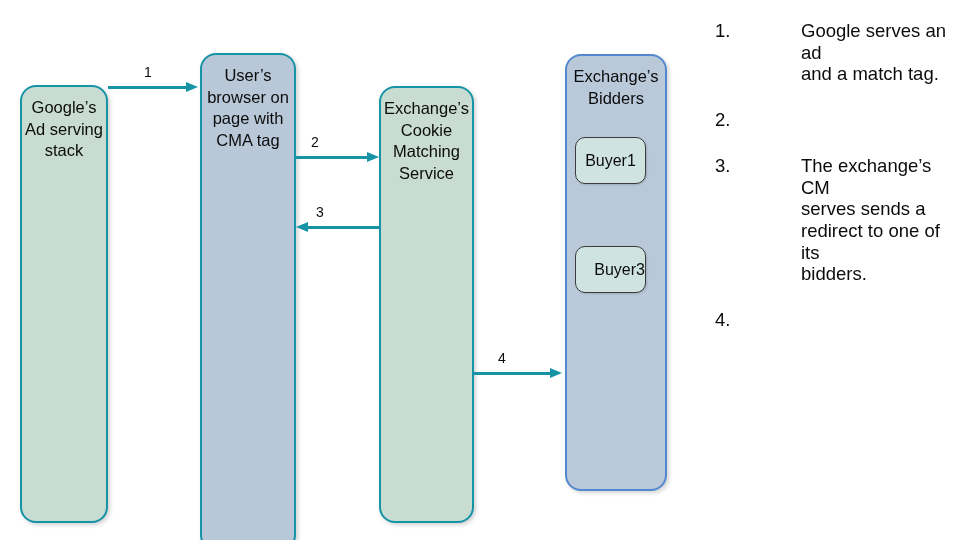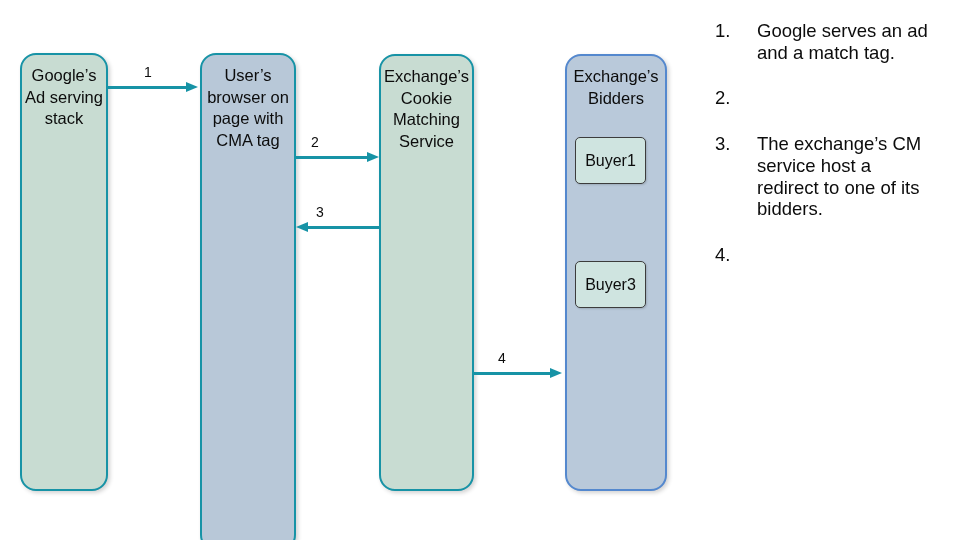--- a/index.html
+++ b/index.html
@@ -24,51 +24,51 @@
     text-align: center;
   }
   .col-label {
     display: block;
     padding-top: 10px;
     font-size: 16.5px;
     line-height: 21.7px;
     white-space: pre-line;
     color: #0c0c0c;
   }
-  .col-green { background: #c8dcd2; }
+  .col-green { background: #c8dcd2; margin-top: 32px; }
   .col-blue  { background: #b8c8d8; }
 
   #col-google  { left: 20px;  top: 53px; width: 88px;  height: 438px; }
   #col-browser { left: 200px; top: 53px; width: 96px;  height: 498px; }
   #col-cm      { left: 379px; top: 54px; width: 95px;  height: 437px; }
   #col-bidders {
     left: 565px; top: 54px; width: 102px; height: 437px;
     background: #b9c9da;
     border-color: #5488ce;
   }
 
   
   .buyer {
     position: absolute;
     left: 8px;
     width: 71px;
     height: 47px;
     background: #cfe4e0;
     border: 1px solid #3c3c3c;
-    border-radius: 5px;
+    border-radius: 10px;
     box-shadow: 1px 1px 2px rgba(0,0,0,0.15);
     display: flex;
     align-items: center;
     justify-content: center;
     font-size: 16px;
     color: #0c0c0c;
   }
   #buyer-1 { top: 81px; }
   #buyer-2 { top: 137px; }
-  #buyer-3 { top: 205px; }
+  #buyer-3 { top: 190px; justify-content: flex-end; }
   #buyer-n { top: 329px; }
 
   
   .arrow {
     position: absolute;
     height: 28px;
   }
   .arrow .num {
     position: absolute;
     top: 0;
@@ -117,20 +117,21 @@
   .step {
     display: flex;
     margin-bottom: 24px;
   }
   .step .step-num {
     width: 42px;
     flex-shrink: 0;
   }
   .step .step-text {
     white-space: pre-line;
+    margin-left: 44px;
   }
 </style>
 </head>
 <body>
 
 <div class="canvas">
 
   <div class="col col-green" id="col-google">
     <span class="col-label">Google’s
 Ad serving
@@ -191,21 +192,21 @@
       <span class="step-num">1.</span>
       <span class="step-text">Google serves an ad
 and a match tag.</span>
     </div>
     <div class="step">
       <span class="step-num">2.</span>
     </div>
     <div class="step">
       <span class="step-num">3.</span>
       <span class="step-text">The exchange’s CM
-service host a
+serves sends a
 redirect to one of its
 bidders.</span>
     </div>
     <div class="step">
       <span class="step-num">4.</span>
     </div>
   </div>
 
 </div>
 

